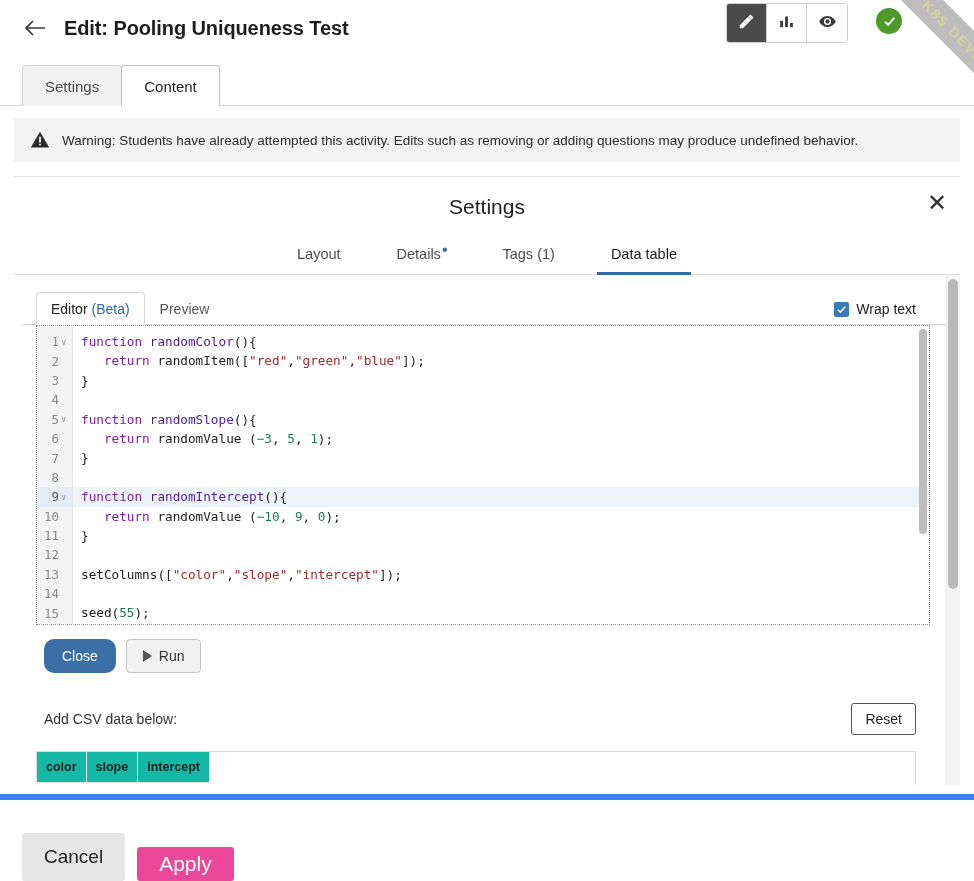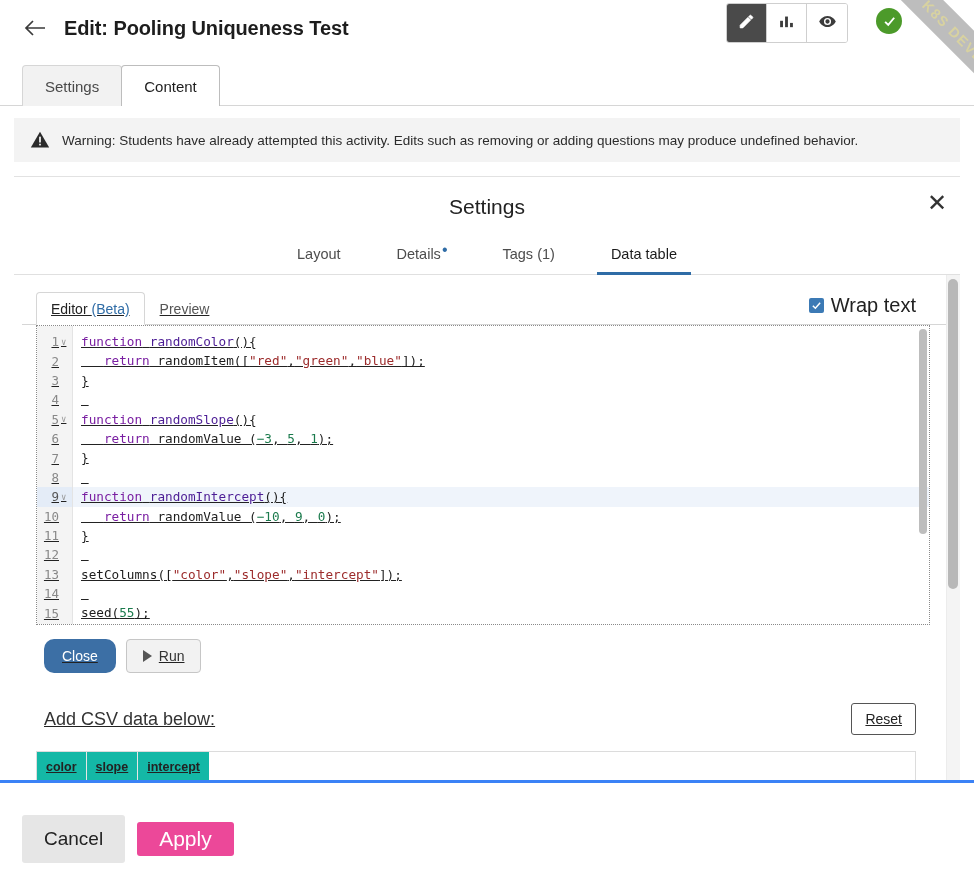--- a/index.html
+++ b/index.html
@@ -185,21 +185,20 @@
     position: relative;
     top: -4px; left: 1px;
   }
 
   
   .modal-body {
     position: relative;
     padding: 14px 14px 0 8px;
     height: 510px;
     overflow: hidden;
-    text-decoration: underline;
   }
 
   .editor-tabrow {
     display: flex;
     align-items: flex-end;
     border-bottom: 1px solid #d6d6d6;
     padding-left: 14px;
     position: relative;
     height: 36px;
   }
@@ -217,21 +216,21 @@
     border-color: #d6d6d6;
     border-bottom-color: #fff;
     color: #222;
   }
   .beta { color: #2f6ca6; }
 
   .wrap-wrap {
     position: absolute;
     right: 30px; bottom: 7px;
     display: flex; align-items: center; gap: 7px;
-    font-size: 20px; color: #222;
+    font-size: 14px; color: #222;
     cursor: pointer;
   }
   .cbox {
     width: 15px; height: 15px;
     background: #3c7ab5;
     border-radius: 2px;
     display: flex; align-items: center; justify-content: center;
   }
   .cbox svg { stroke: #ffffff; }
 
@@ -318,21 +317,21 @@
     display: flex; align-items: center; gap: 7px;
     font-family: "Liberation Sans", sans-serif;
   }
   .play { width: 0; height: 0; border-left: 9px solid #555; border-top: 6px solid transparent; border-bottom: 6px solid transparent; }
 
   
   .csv-row {
     margin: 30px 30px 0 22px;
     display: flex; align-items: center; justify-content: space-between;
   }
-  .csv-label { font-size: 18px; color: #333; }
+  .csv-label { font-size: 14px; color: #333; }
   .btn-reset {
     background: #fff;
     border: 1px solid #555;
     border-radius: 3px;
     padding: 7px 13px;
     font-size: 14px;
     color: #222;
     cursor: pointer;
     font-family: "Liberation Sans", sans-serif;
   }
@@ -366,25 +365,25 @@
     width: 14px; height: 100%;
     background: #f4f4f4;
     border-left: 1px solid #ececec;
   }
 
   
   .footer {
     position: absolute;
     left: 0; bottom: 0;
     width: 974px;
-    height: 101px;
+    height: 87px;
     background: #ffffff;
-    border-top: 3px solid #3b82f6;
-    display: flex;
-    align-items: center;
+    border-top: 6px solid #3b82f6;
+    display: flex;
+    align-items: flex-end;
     gap: 12px;
     padding: 14px 0 0 22px;
   }
   .btn-cancel {
     background: #e6e6e6;
     border: none;
     border-radius: 3px;
     padding: 13px 22px;
     font-size: 19px;
     color: #222;

